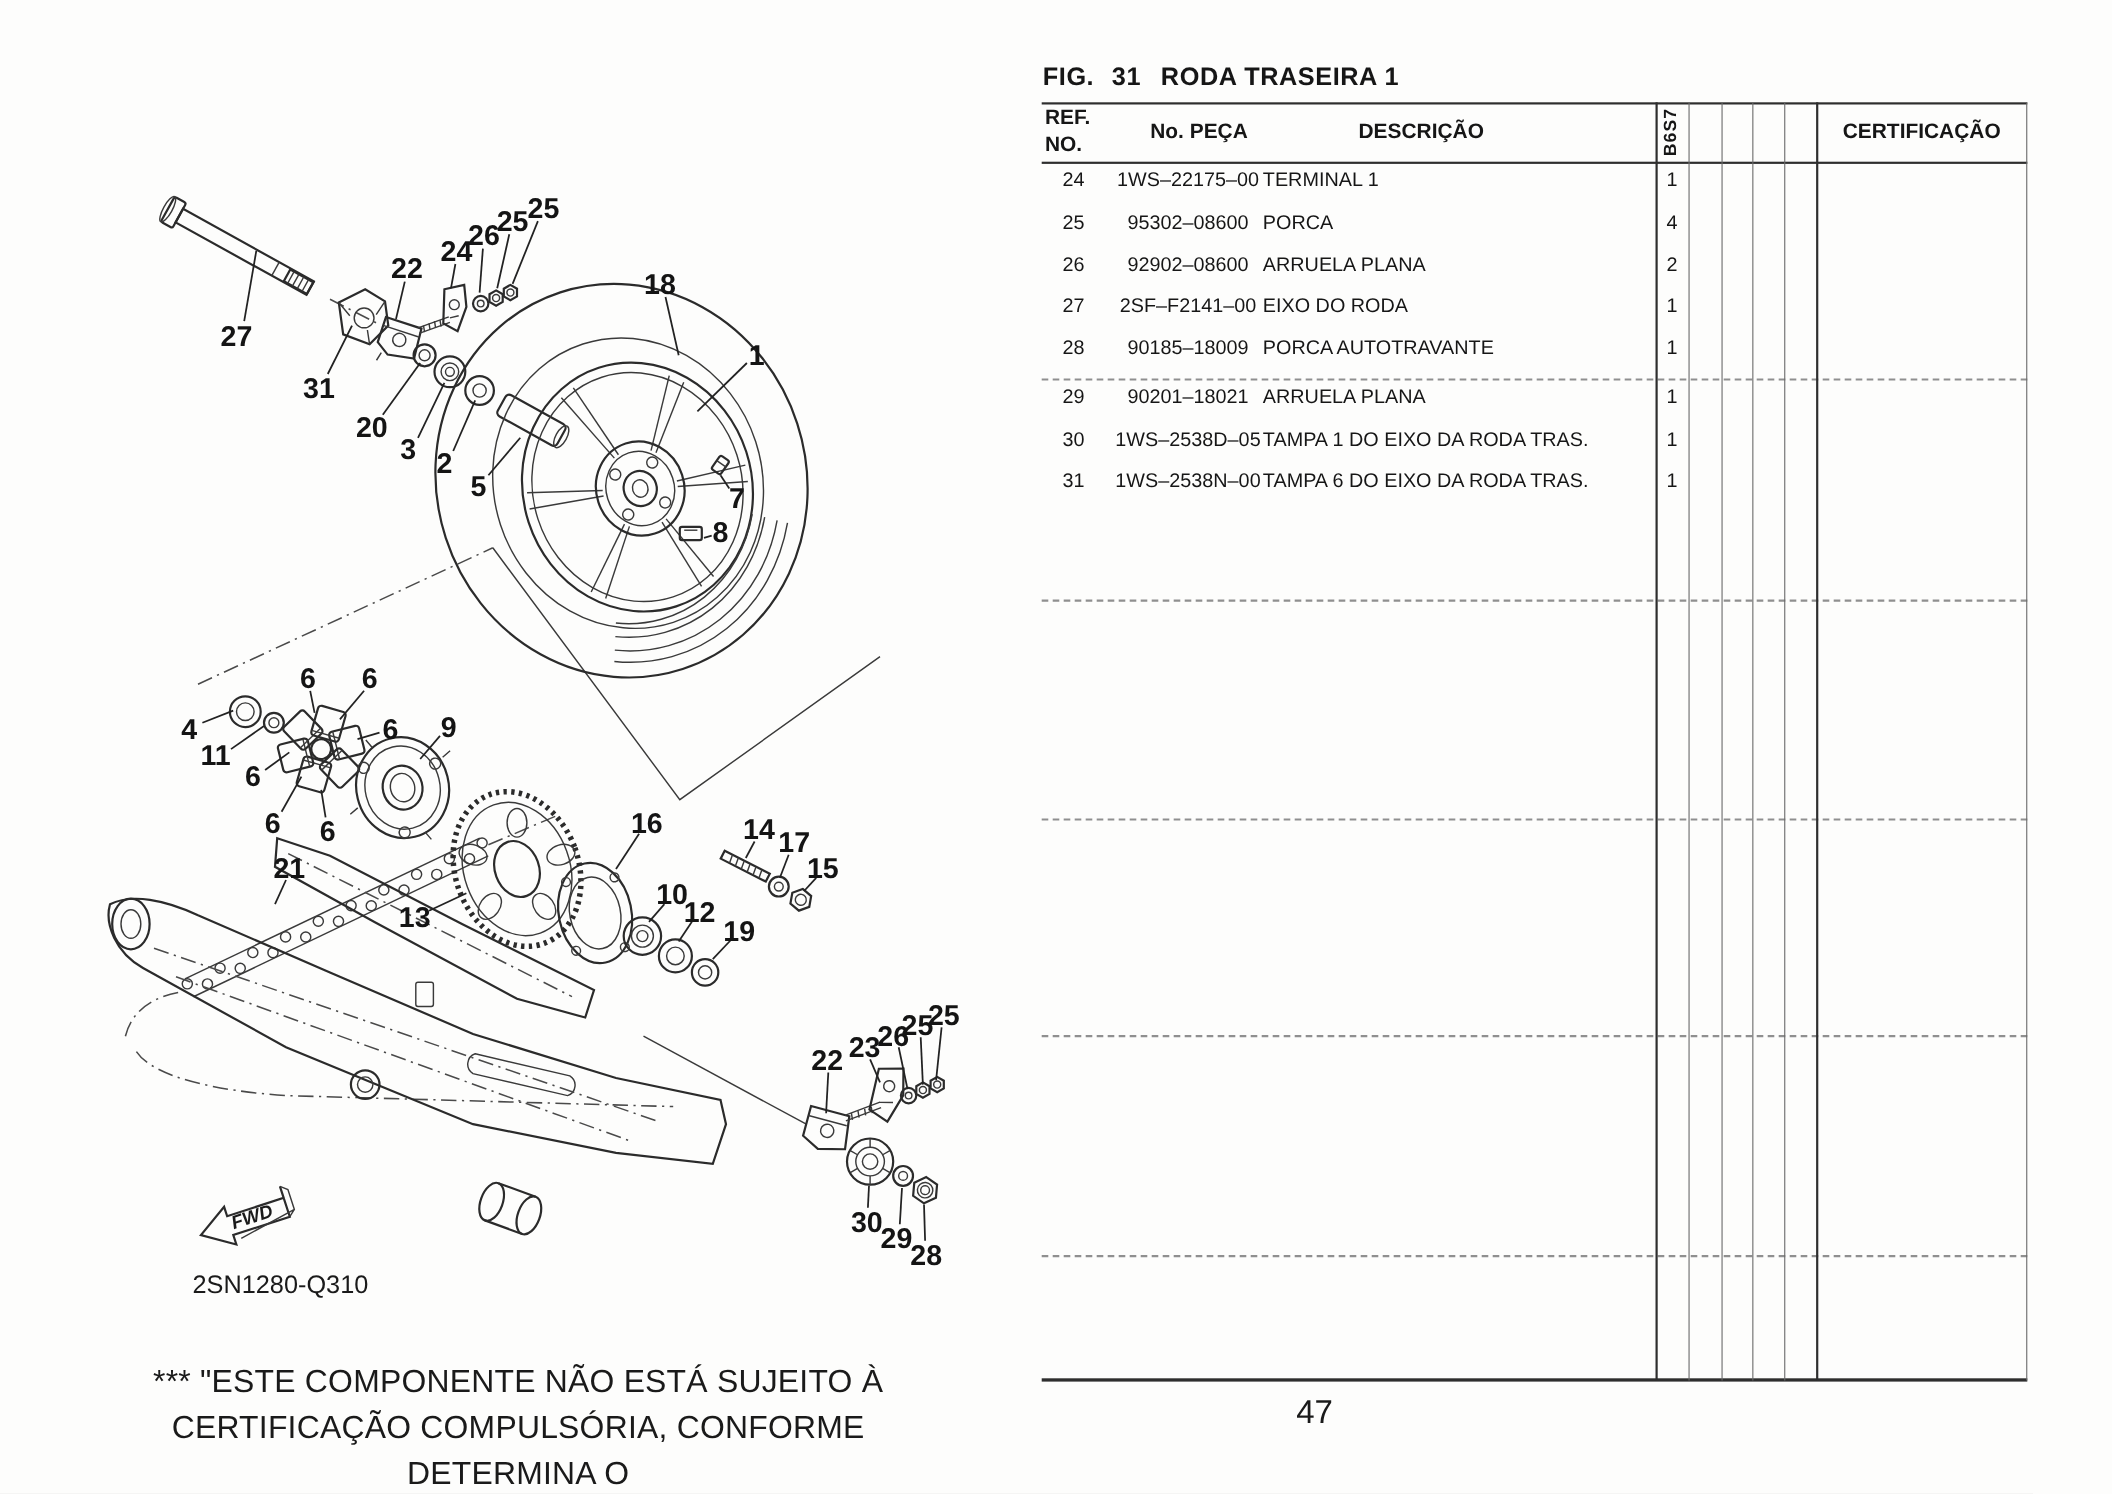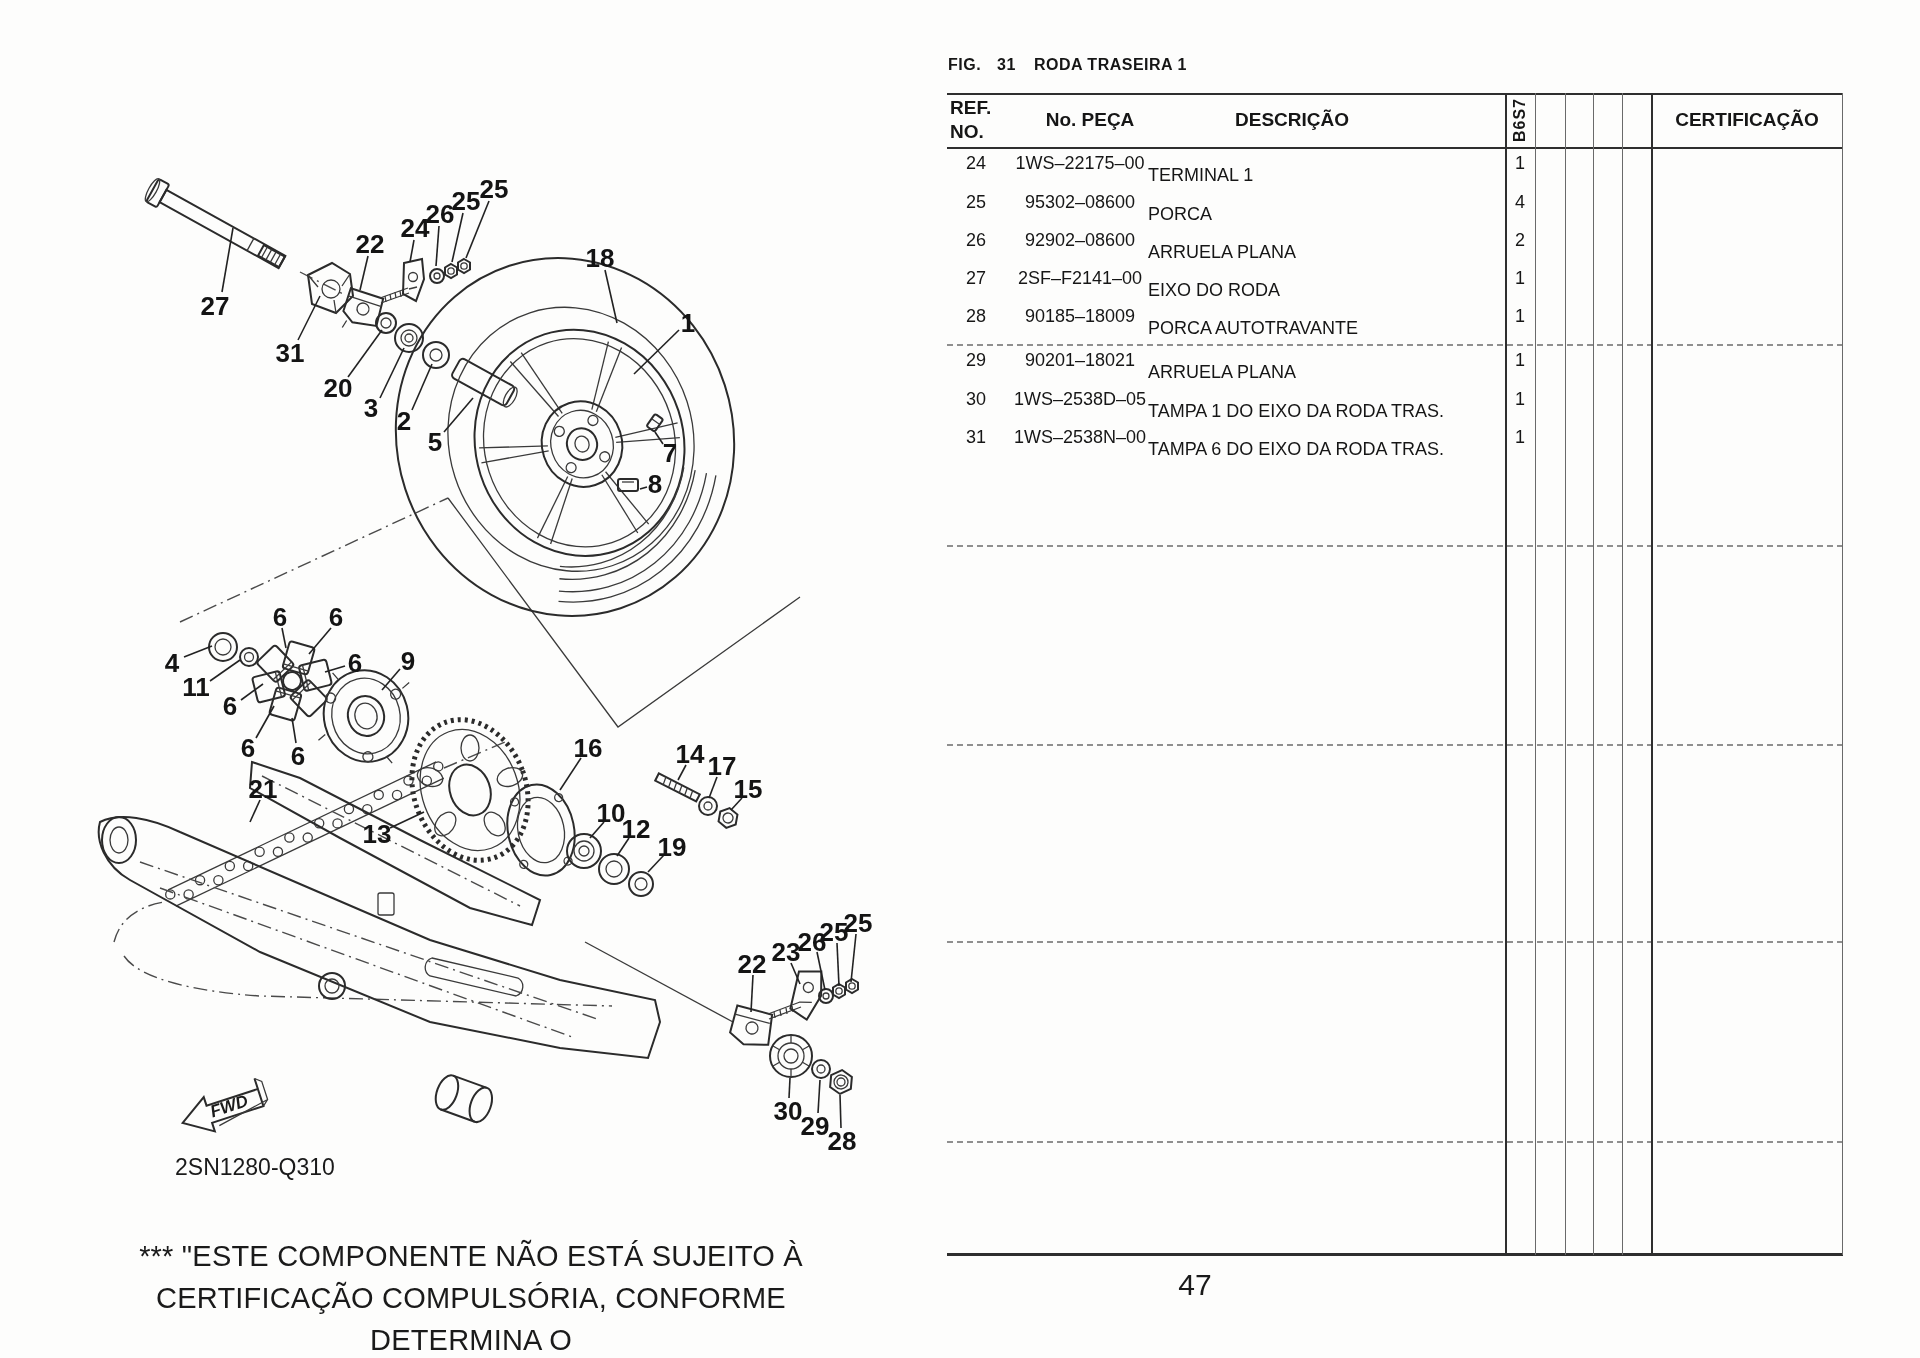--- a/index.html
+++ b/index.html
@@ -6,33 +6,33 @@
   .page{position:relative;width:1920px;height:1358px;background:#fdfdfc;overflow:hidden;
         font-family:"Liberation Sans","DejaVu Sans",sans-serif;color:#161616;}
   .abs{position:absolute;}
   
   .hline{position:absolute;background:#2e2e2e;height:2px;}
   .hline.bottom{height:3px;}
   .dashline{position:absolute;height:0;border-top:2px dashed #8f8f8f;}
   .vline{position:absolute;background:#6a6a6a;width:1px;}
   .vline.thick{background:#2e2e2e;width:2px;}
   
-  .figtitle{position:absolute;left:948px;top:56px;font-size:16px;font-weight:bold;
+  .figtitle{position:absolute;left:948px;top:56px;font-size:23px;font-weight:bold;
             letter-spacing:.5px;white-space:nowrap;}
   .figtitle .fnum{margin:0 18px 0 16px;}
   
   .th{position:absolute;font-size:19px;font-weight:bold;white-space:nowrap;}
   .th.center{transform:translateX(-50%);}
   .model-vert{position:absolute;left:1520px;top:120px;font-size:16px;font-weight:bold;
               transform:translate(-50%,-50%) rotate(-90deg);letter-spacing:1px;}
   
   .cell{position:absolute;font-size:18px;white-space:nowrap;line-height:32px;height:32px;}
   .cell.ref{left:928px;width:58px;text-align:right;}
   .cell.part{left:995px;width:170px;text-align:center;}
-  .cell.desc{left:1148px;width:380px;margin-top:12px;}
+  .cell.desc{left:1148px;width:380px;}
   .cell.qty{left:1504px;width:32px;text-align:center;}
   
   .footnote{position:absolute;left:86px;top:1235px;width:770px;text-align:center;
             font-size:29px;line-height:42px;letter-spacing:.2px;color:#1a1a1a;}
   .pageno{position:absolute;left:1140px;top:1268px;width:110px;text-align:center;
           font-size:30px;color:#1a1a1a;}
   
   svg text.callout{font-family:"Liberation Sans","DejaVu Sans",sans-serif;
                    font-size:26px;font-weight:bold;fill:#141414;}
   svg text.code{font-family:"Liberation Sans","DejaVu Sans",sans-serif;

